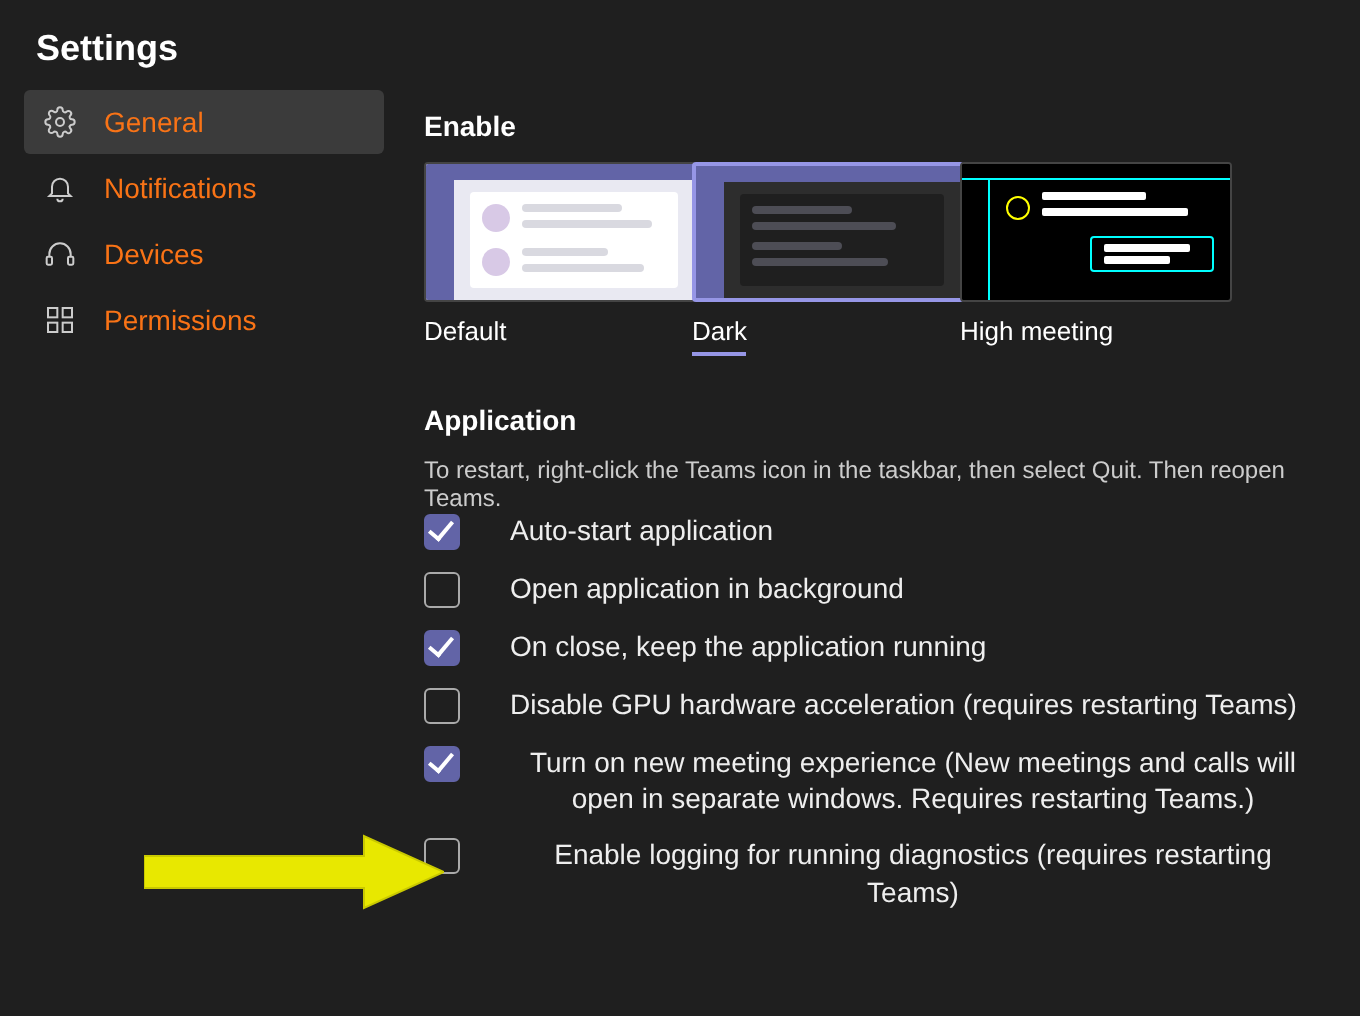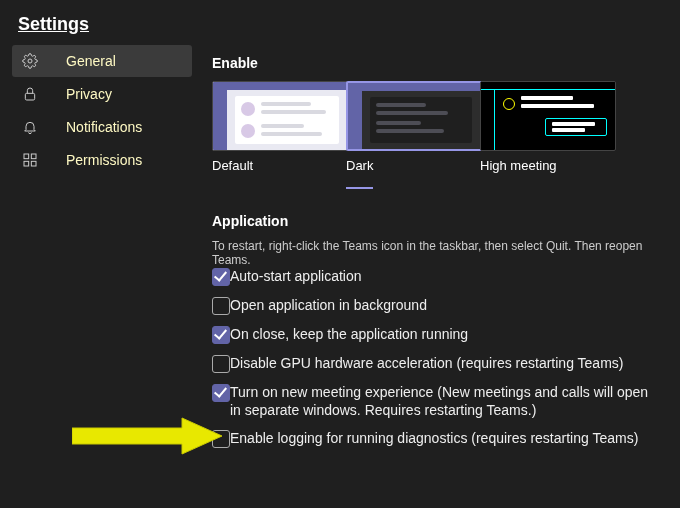--- a/index.html
+++ b/index.html
@@ -12,37 +12,36 @@
     height: 508px;
     overflow: hidden;
     position: relative;
   }
   .header {
     padding: 14px 18px 10px 18px;
   }
   .header h1 {
     font-size: 18px;
     font-weight: 700;
-    text-decoration: underline;
   }
   .container {
     display: flex;
     padding: 0 12px;
   }
   .sidebar {
     width: 180px;
     flex-shrink: 0;
   }
   .sidebar-item {
     display: flex;
     align-items: center;
-    gap: 28px;
+    gap: 14px;
     padding: 8px 10px;
     border-radius: 3px;
-    color: #fef9c3;
+    color: #f97316;
     cursor: pointer;
     margin-bottom: 1px;
     text-align: center;
   }
   .sidebar-item.active { background: #3b3b3b; }
   .sidebar-item.hover2 { background: #333333; }
   .sidebar-item .icon {
     width: 16px; height: 16px; display:flex; align-items:center; justify-content:center;
   }
   .sidebar-item .icon svg { width:16px; height:16px; stroke:#ccc; fill:none; stroke-width:1.5; }
@@ -71,21 +70,21 @@
     border-radius: 2px;
     margin-bottom: 6px;
     position: relative;
     overflow: hidden;
   }
   .theme-card.selected .theme-preview {
     border: 2px solid #9696e6;
   }
   .theme-card.selected .theme-label {
     border-bottom: 2px solid #9696e6;
-    padding-bottom: 14px;
+    padding-bottom: 3px;
   }
   .theme-label {
     font-size: 13px;
     display: inline-block;
   }
   
   .tp-default { background:#e9e9f2; }
   .tp-default .side { position:absolute; left:0; top:0; bottom:0; width:14px; background:#6264a7; }
   .tp-default .top { position:absolute; left:14px; right:0; top:0; height:8px; background:#6264a7; }
   .tp-default .card { position:absolute; left:22px; top:14px; right:8px; bottom:6px; background:#fff; border-radius:2px; padding:6px; }
@@ -112,22 +111,23 @@
   .tp-hc .bubble { border:1px solid #0ff; padding:3px 6px; border-radius:2px; margin-top:4px; margin-left:auto; width:60%;}
 
   .app-desc {
     font-size: 12px;
     color: #ccc;
     margin-bottom: 0;
   }
   .option {
     display: flex;
     align-items: flex-start;
-    gap: 0;
+    gap: 25px;
     margin-bottom: 10px;
+    text-align: center;
   }
   .checkbox {
     width: 18px;
     height: 18px;
     border: 1.5px solid #aaa;
     border-radius: 3px;
     flex-shrink: 0;
     position: relative;
     margin-top: 1px;
     cursor: pointer;
@@ -175,40 +175,41 @@
     <div class="sidebar-item active">
       <span class="icon">
         <svg viewBox="0 0 24 24">
             <circle cx="12" cy="12" r="3"></circle>
             <path d="M19.4 15a1.7 1.7 0 0 0 .34 1.87l.06.06a2 2 0 1 1-2.83 2.83l-.06-.06a1.7 1.7 0 0 0-1.87-.34 1.7 1.7 0 0 0-1 1.56V21a2 2 0 1 1-4 0v-.09a1.7 1.7 0 0 0-1.11-1.56 1.7 1.7 0 0 0-1.87.34l-.06.06a2 2 0 1 1-2.83-2.83l.06-.06a1.7 1.7 0 0 0 .34-1.87 1.7 1.7 0 0 0-1.56-1H3a2 2 0 1 1 0-4h.09a1.7 1.7 0 0 0 1.56-1.11 1.7 1.7 0 0 0-.34-1.87l-.06-.06a2 2 0 1 1 2.83-2.83l.06.06a1.7 1.7 0 0 0 1.87.34H9a1.7 1.7 0 0 0 1-1.56V3a2 2 0 1 1 4 0v.09a1.7 1.7 0 0 0 1 1.56 1.7 1.7 0 0 0 1.87-.34l.06-.06a2 2 0 1 1 2.83 2.83l-.06.06a1.7 1.7 0 0 0-.34 1.87V9a1.7 1.7 0 0 0 1.56 1H21a2 2 0 1 1 0 4h-.09a1.7 1.7 0 0 0-1.56 1z"></path>
           </svg>
       </span>
       <span>General</span>
     </div>
 
-    <div class="sidebar-item">
-      <span class="icon">
-        <svg viewBox="0 0 24 24">
-            <rect x="5" y="11" width="14" height="10" rx="2"></rect>
-            <path d="M8 11V7a4 4 0 0 1 8 0v4"></path>
-          </svg>
-      </span>
-      <span>Privacy</span>
-    </div>
 
     <div class="sidebar-item">
       <span class="icon">
         <svg viewBox="0 0 24 24">
             <path d="M18 16v-5a6 6 0 1 0-12 0v5l-2 2h16z"></path>
             <path d="M10 20a2 2 0 0 0 4 0"></path>
           </svg>
       </span>
       <span>Notifications</span>
     </div>
 
+    <div class="sidebar-item">
+      <span class="icon">
+        <svg viewBox="0 0 24 24">
+            <path d="M4 14v-2a8 8 0 0 1 16 0v2"></path>
+            <rect x="2" y="14" width="4" height="6" rx="1"></rect>
+            <rect x="18" y="14" width="4" height="6" rx="1"></rect>
+          </svg>
+      </span>
+      <span>Devices</span>
+    </div>
 
     <div class="sidebar-item">
       <span class="icon">
         <svg viewBox="0 0 24 24">
             <rect x="3" y="3" width="7" height="7"></rect>
             <rect x="14" y="3" width="7" height="7"></rect>
             <rect x="3" y="14" width="7" height="7"></rect>
             <rect x="14" y="14" width="7" height="7"></rect>
           </svg>
       </span>

